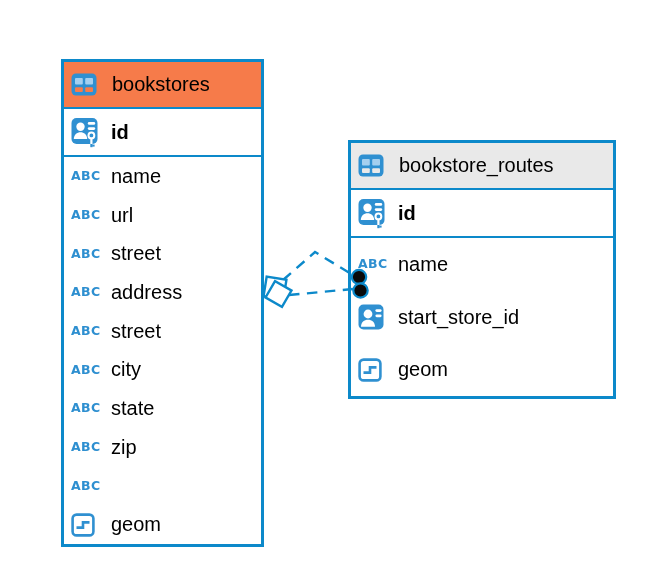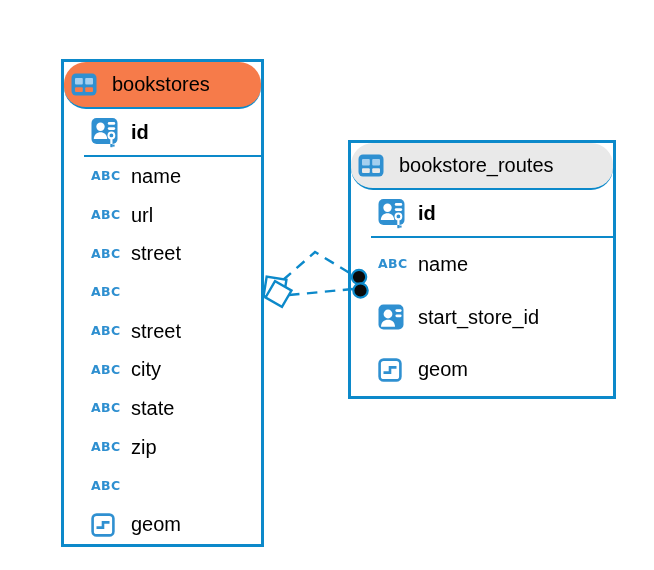--- a/index.html
+++ b/index.html
@@ -12,24 +12,23 @@
   .table {
     position:absolute; box-sizing:border-box;
     background:#ffffff; border:3px solid var(--blue);
     display:flex; flex-direction:column; z-index:1;
   }
   .t-header {
     flex:none; height:45px; display:flex; align-items:center;
     gap:8px; padding:0 6px 0 7px;
     background:var(--hdr,#eee);
     border-bottom:2px solid var(--blue);
-    border-radius:22px;
   }
   .t-title { font-size:20px; color:#000; white-space:nowrap; }
-  .t-rows { flex:1; display:flex; flex-direction:column; min-height:0;margin-left:20px; }
+  .t-rows { flex:1; display:flex; flex-direction:column; min-height:0; }
   .row {
     display:flex; align-items:center; gap:7px; padding-left:7px;
     flex:1; min-height:0; font-size:20px; color:#000; white-space:nowrap;
   }
   .row.pk {
     flex:none; height:46px; font-weight:bold;
     border-bottom:2px solid var(--blue);
   }
   .ic {
     flex:none; width:33px; display:flex; align-items:center;
@@ -95,20 +94,21 @@
         <div class="row">
           <span class="ic">
             <span class="abc">ABC</span>
           </span>
           <span>street</span>
         </div>
         <div class="row">
           <span class="ic">
             <span class="abc">ABC</span>
           </span>
+          <span>address</span>
         </div>
         <div class="row">
           <span class="ic">
             <span class="abc">ABC</span>
           </span>
           <span>street</span>
         </div>
         <div class="row">
           <span class="ic">
             <span class="abc">ABC</span>

